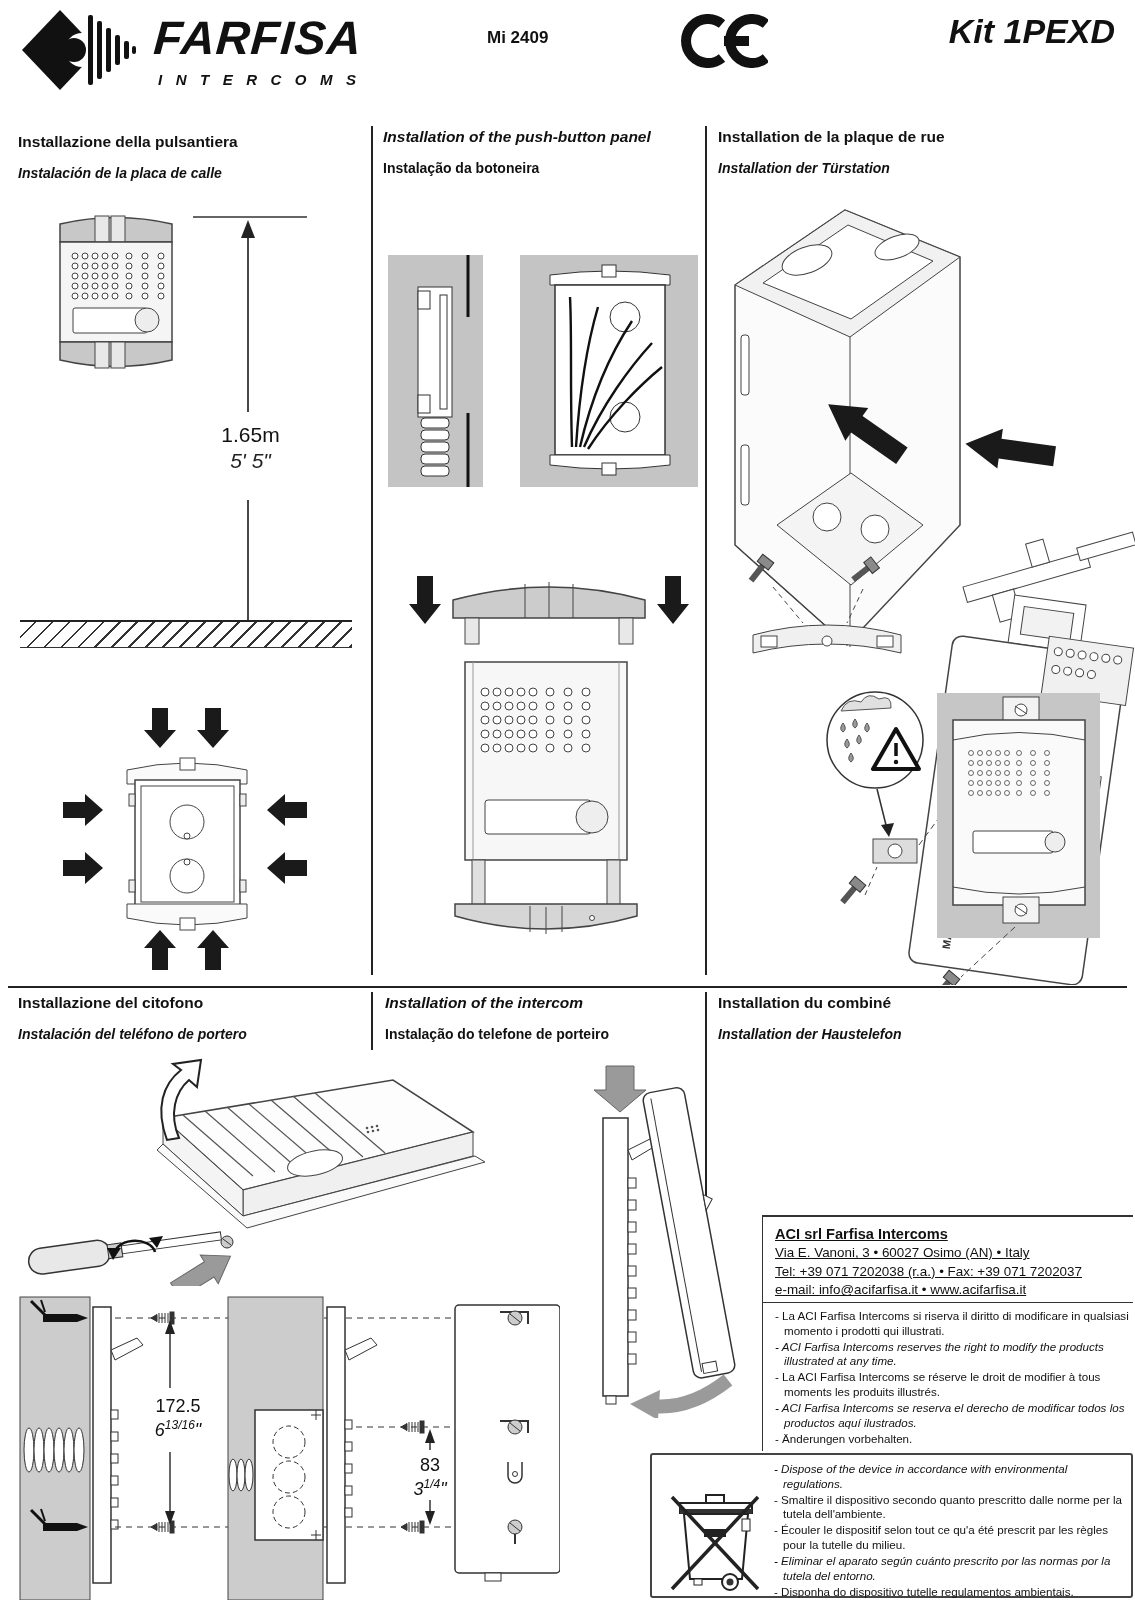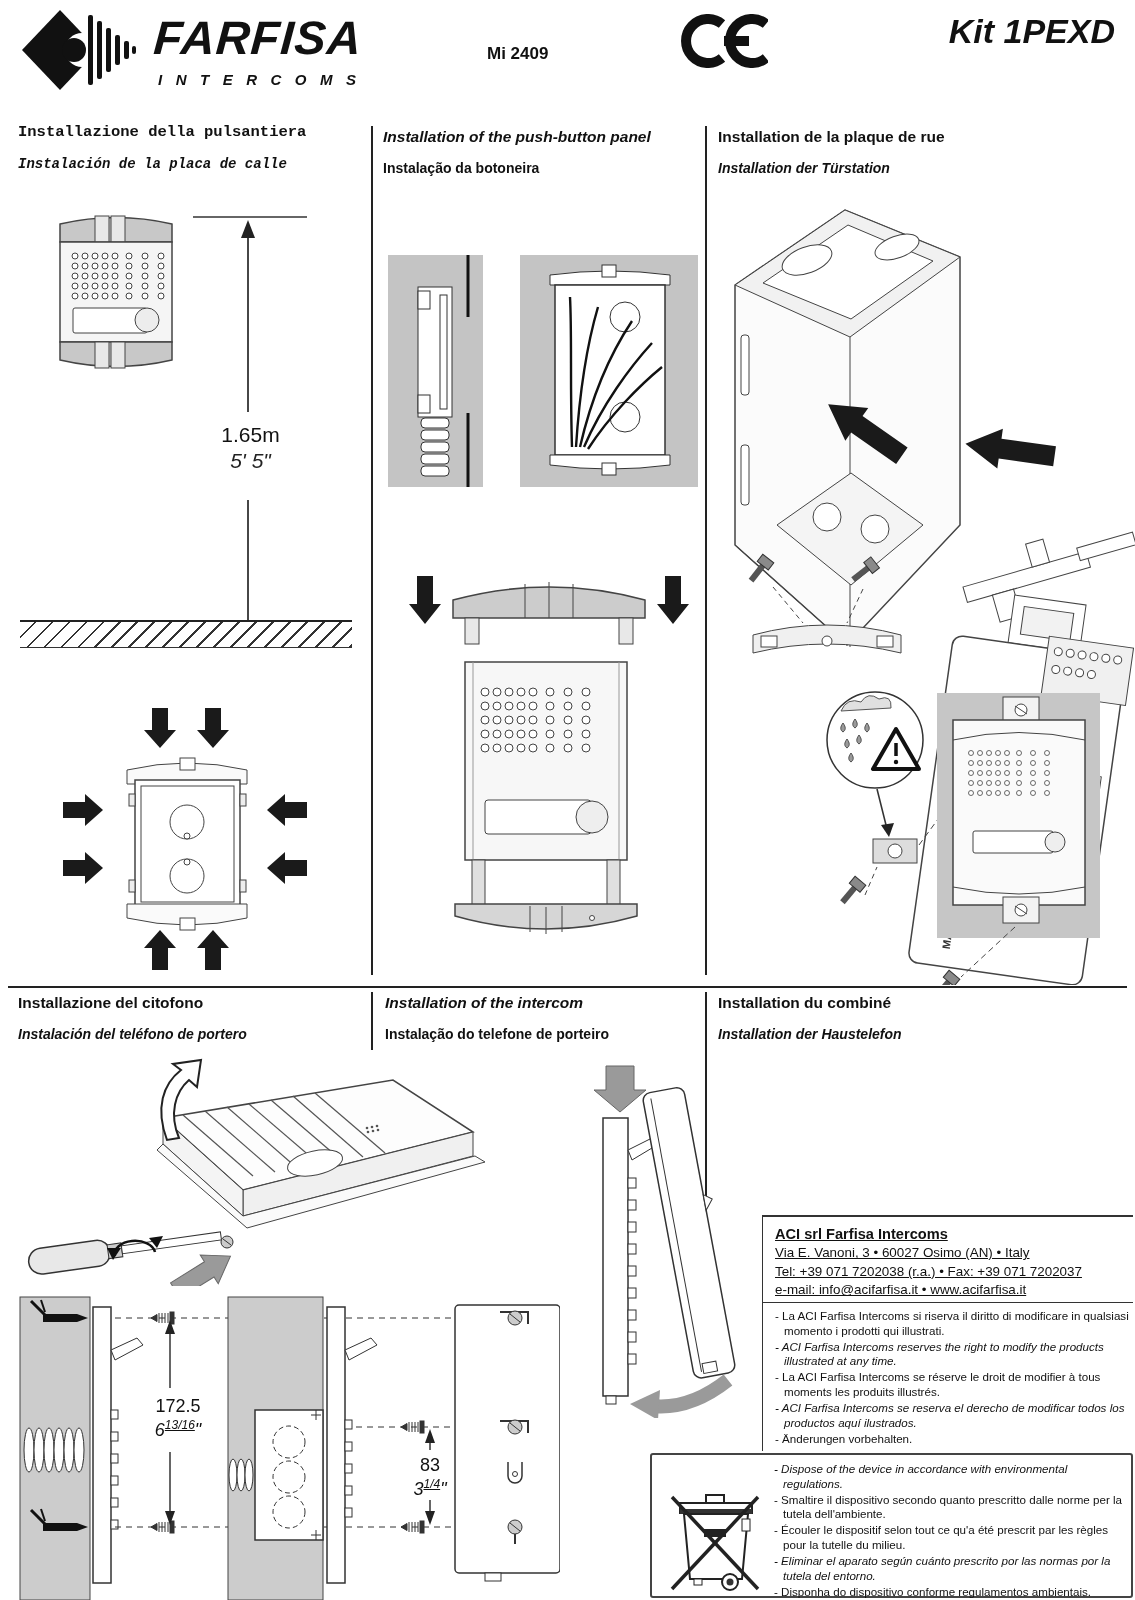--- a/index.html
+++ b/index.html
@@ -7,21 +7,21 @@
   body { font-family:"Liberation Sans", sans-serif; color:#111; }
   #page { position:relative; width:1135px; height:1600px; background:#fff; overflow:hidden; }
   .abs { position:absolute; }
   .hd1 { font-size:15.5px; font-weight:bold; line-height:1.1; }
   .hd2 { font-size:14px; font-weight:bold; line-height:1.1; margin-top:16px; }
   .it  { font-style:italic; }
   .vline { position:absolute; width:1.5px; background:#222; }
   .hline { position:absolute; height:2px; background:#222; }
   .dimlabel { font-size:21px; text-align:center; line-height:1.25; }
   .dimlabel2 { font-size:18px; text-align:center; line-height:1.2; }
-  .frac { font-size:12px; vertical-align:super; font-style:italic;text-decoration:underline; }
+  .frac { font-size:12px; vertical-align:super; font-style:italic; }
   .note { font-size:11.6px; line-height:1.28; padding-left:9px; text-indent:-9px; margin-bottom:1px; }
   .contact-line { font-size:13.4px; line-height:1.38; }
   .company { font-size:14.6px; font-weight:bold; line-height:1.4; }
   .brandword { font-size:47px; font-weight:bold; font-style:italic; letter-spacing:1px; transform:skewX(-4deg); }
   .brandsub { font-size:15px; font-weight:bold; font-style:italic; letter-spacing:13.5px; margin-top:6px; margin-left:4px; }
   .doccode { font-size:17px; font-weight:bold; }
   .kittitle { font-size:34px; font-weight:bold; font-style:italic; text-align:right; }
   svg { display:block; }
   .hatch { border-top:2.5px solid #222; border-bottom:1px solid #333;
            background:repeating-linear-gradient(135deg,#fff 0 10px,#333 10px 12px); }
@@ -42,31 +42,31 @@
       <rect x="93" y="25" width="5" height="30" rx="2" fill="#111"></rect>
       <rect x="102" y="31" width="5" height="18" rx="2" fill="#111"></rect>
       <rect x="110" y="36" width="4" height="8" rx="2" fill="#111"></rect>
     </svg>
     <div style="margin-left:14px;">
       <div class="brandword">FARFISA</div>
       <div class="brandsub">INTERCOMS</div>
     </div>
   </div>
 
-  <div class="abs doccode" style="left:487px;top:44px;">Mi 2409</div>
+  <div class="abs doccode" style="left:487px;top:28px;">Mi 2409</div>
 
   <svg class="abs" style="left:676px;top:14px;" width="92" height="54" viewBox="0 0 92 54" aria-label="CE">
     <path d="M46,10 A22,22 0 1 0 46,44" stroke="#111" stroke-width="10" fill="none"></path>
     <path d="M90,10 A22,22 0 1 0 90,44" stroke="#111" stroke-width="10" fill="none"></path>
     <line x1="48" y1="27" x2="73" y2="27" stroke="#111" stroke-width="10"></line>
   </svg>
 
   <div class="abs kittitle" style="left:880px;top:12px;width:235px;">Kit 1PEXD</div>
 
-  <div class="abs" style="left:18px;top:124px;width:345px;font-family:Liberation Mono, monospace;">
+  <div class="abs" style="left:18px;top:133px;width:345px;">
     <div class="hd1">Installazione della pulsantiera</div>
     <div class="hd2 it">Instalación de la placa de calle</div>
   </div>
   <div class="abs" style="left:383px;top:128px;width:315px;">
     <div class="hd1 it">Installation of the push-button panel</div>
     <div class="hd2">Instalação da botoneira</div>
   </div>
   <div class="abs" style="left:718px;top:128px;width:400px;">
     <div class="hd1">Installation de la plaque de rue</div>
     <div class="hd2 it">Installation der Türstation</div>
@@ -561,18 +561,18 @@
       <circle cx="60" cy="99" r="3.5" fill="#333"></circle>
       <rect x="24" y="96" width="8" height="6" fill="#fff" stroke="#222"></rect>
       <line x1="2" y1="14" x2="88" y2="106" stroke="#222" stroke-width="3.5"></line>
       <line x1="88" y1="14" x2="2" y2="106" stroke="#222" stroke-width="3.5"></line>
     </svg>
     <div class="abs" style="left:122px;top:7px;width:352px;">
       <div class="note it">- Dispose of the device in accordance with environmental regulations.</div>
       <div class="note">- Smaltire il dispositivo secondo quanto prescritto dalle norme per la tutela dell'ambiente.</div>
       <div class="note">- Écouler le dispositif selon tout ce qu'a été prescrit par les règles pour la tutelle du milieu.</div>
       <div class="note it">- Eliminar el aparato según cuánto prescrito por las normas por la tutela del entorno.</div>
-      <div class="note">- Disponha do dispositivo conforme regulamentos ambientais.</div>
+      <div class="note">- Disponha do dispositivo tutelle regulamentos ambientais.</div>
 
     </div>
   </div>
 
 </div>
 
 </body></html>

